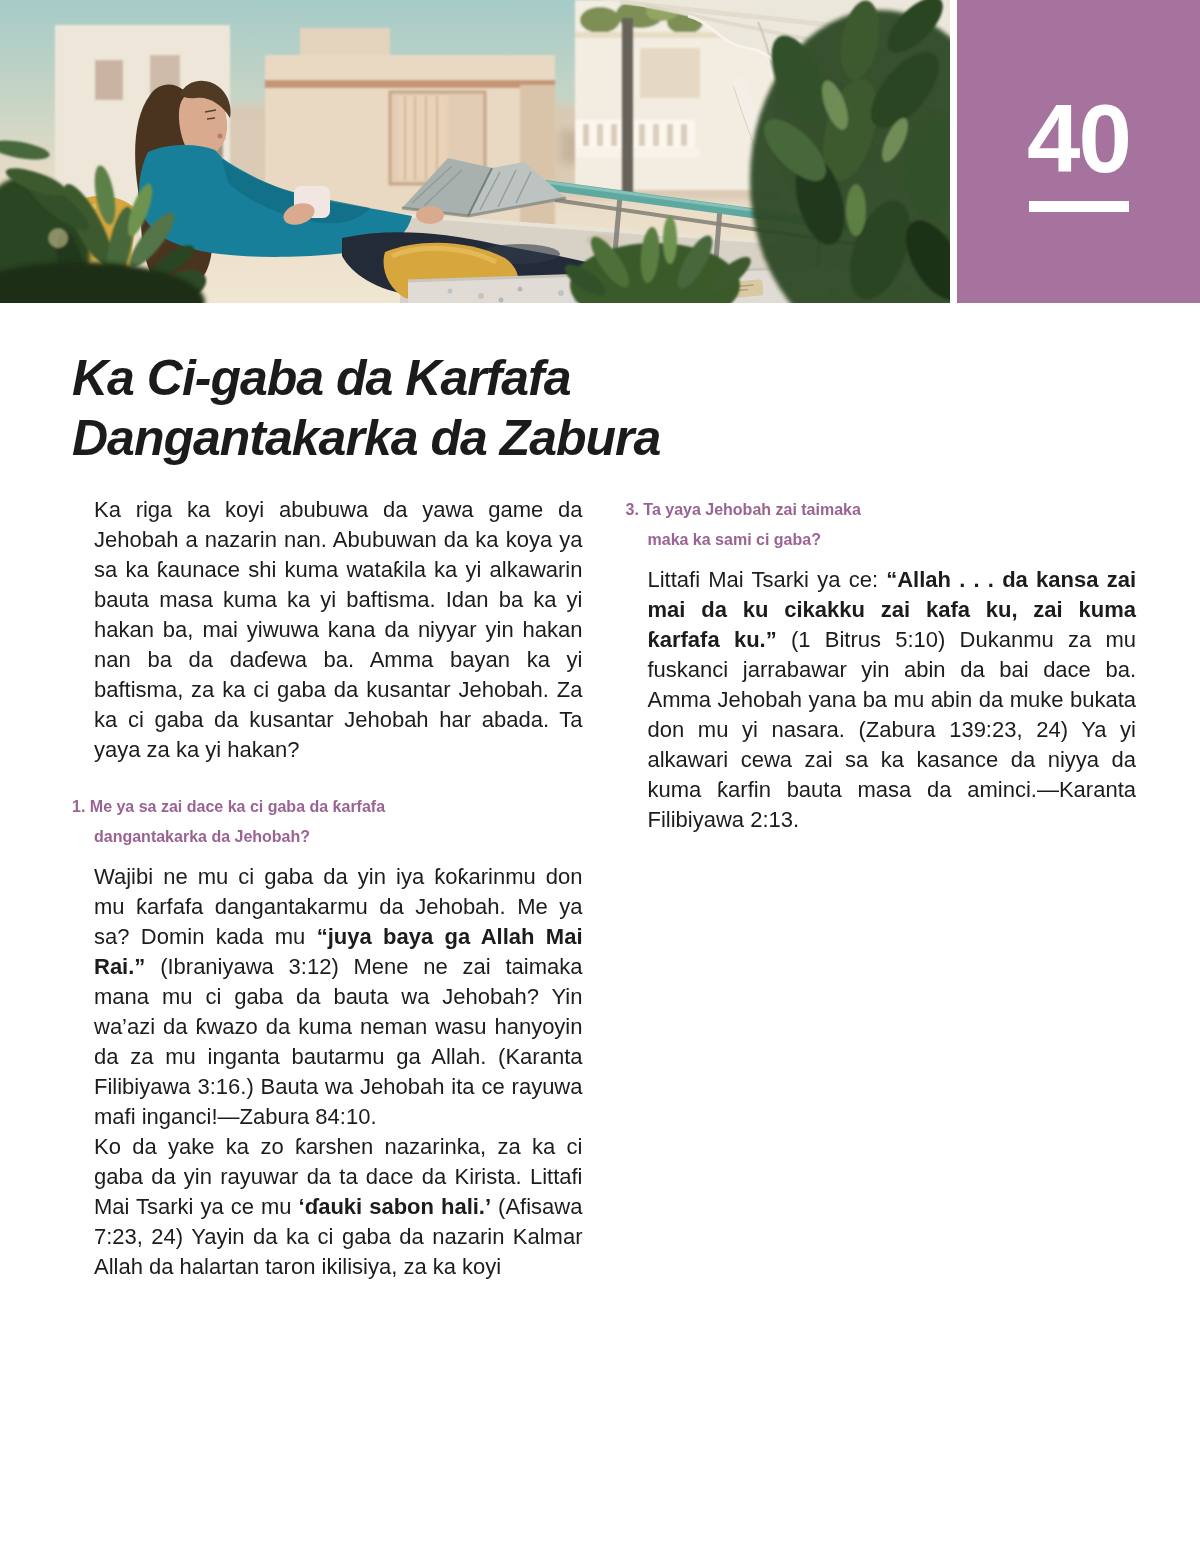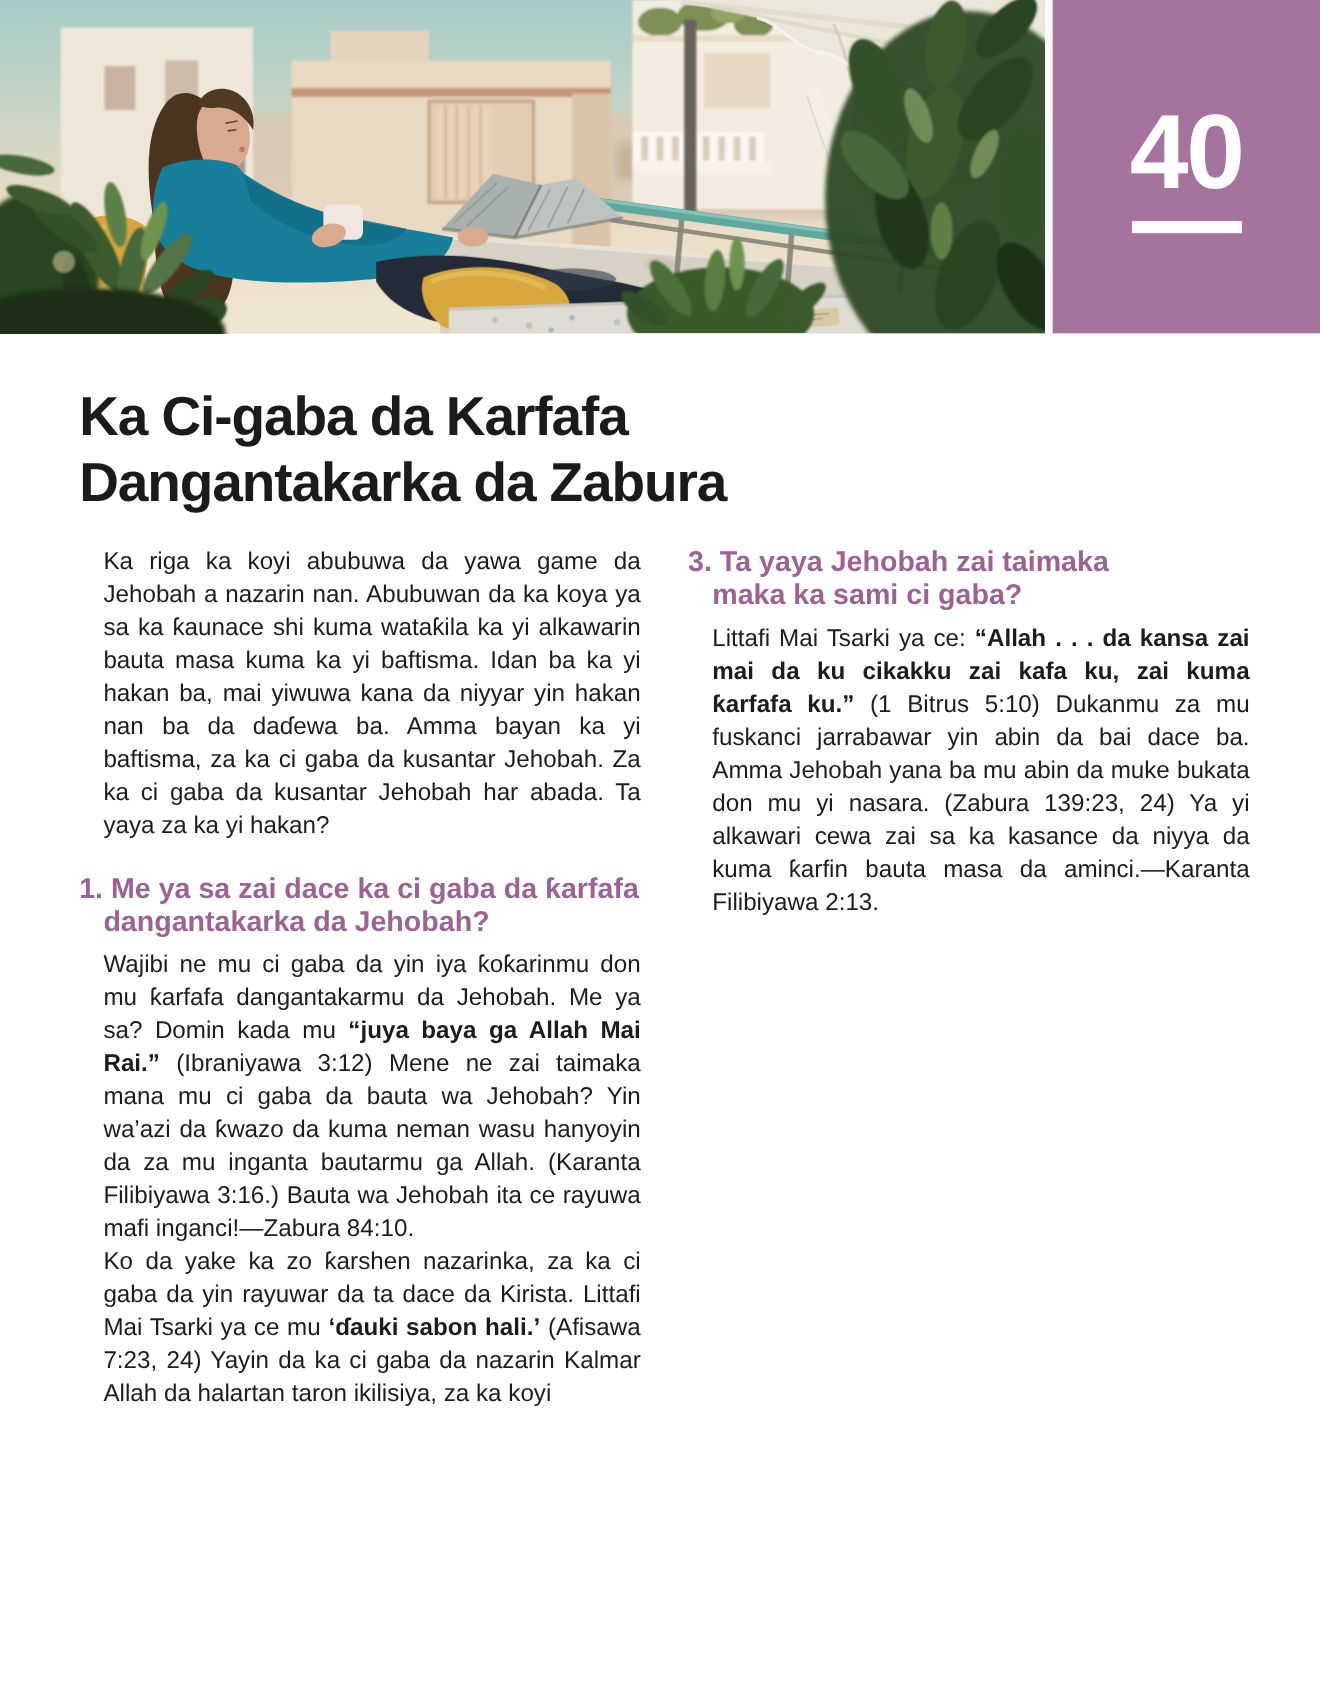--- a/index.html
+++ b/index.html
@@ -16,28 +16,28 @@
   .hero{position:absolute;top:0;left:0;width:1200px;height:303px;}
   .hero-photo{position:absolute;top:0;left:0;width:950px;height:303px;overflow:hidden;background:#d9cec0;}
   .hero-photo svg{display:block;width:950px;height:303px;}
   .lesson-badge{position:absolute;top:0;left:957px;width:243px;height:303px;background:var(--accent);
     display:flex;flex-direction:column;align-items:center;justify-content:center;}
   .lesson-number{color:#ffffff;font-size:96px;font-weight:700;line-height:1;letter-spacing:-2px;}
   .lesson-underline{width:100px;height:11px;background:#ffffff;margin-top:14px;}
 
   
   h1.title{margin:0;position:absolute;top:348px;left:72px;width:1064px;
-    font-size:50px;line-height:60px;font-weight:700;letter-spacing:-1px;color:var(--title);}
+    font-size:50px;line-height:60px;font-weight:700;letter-spacing:-1px;color:var(--title);font-style:italic;}
 
   
   .columns{position:absolute;top:495px;left:72px;width:1064px;display:flex;gap:43px;}
   .col{flex:1;min-width:0;}
   .para{margin:0 0 0 22px;text-align:justify;font-size:22px;line-height:30px;color:var(--body);}
   .para strong{font-weight:700;}
-  .question{margin:27px 0 10px 22px;text-indent:-22px;font-size:26px;line-height:30px;
+  .question{margin:27px 0 10px 22px;text-indent:-22px;font-size:16px;line-height:30px;
     font-weight:700;color:var(--q);}
   .col > :first-child{margin-top:0;}
 </style>
 </head>
 <body>
 
 <div class="page">
 
   <header class="hero">
     <div class="hero-photo">

